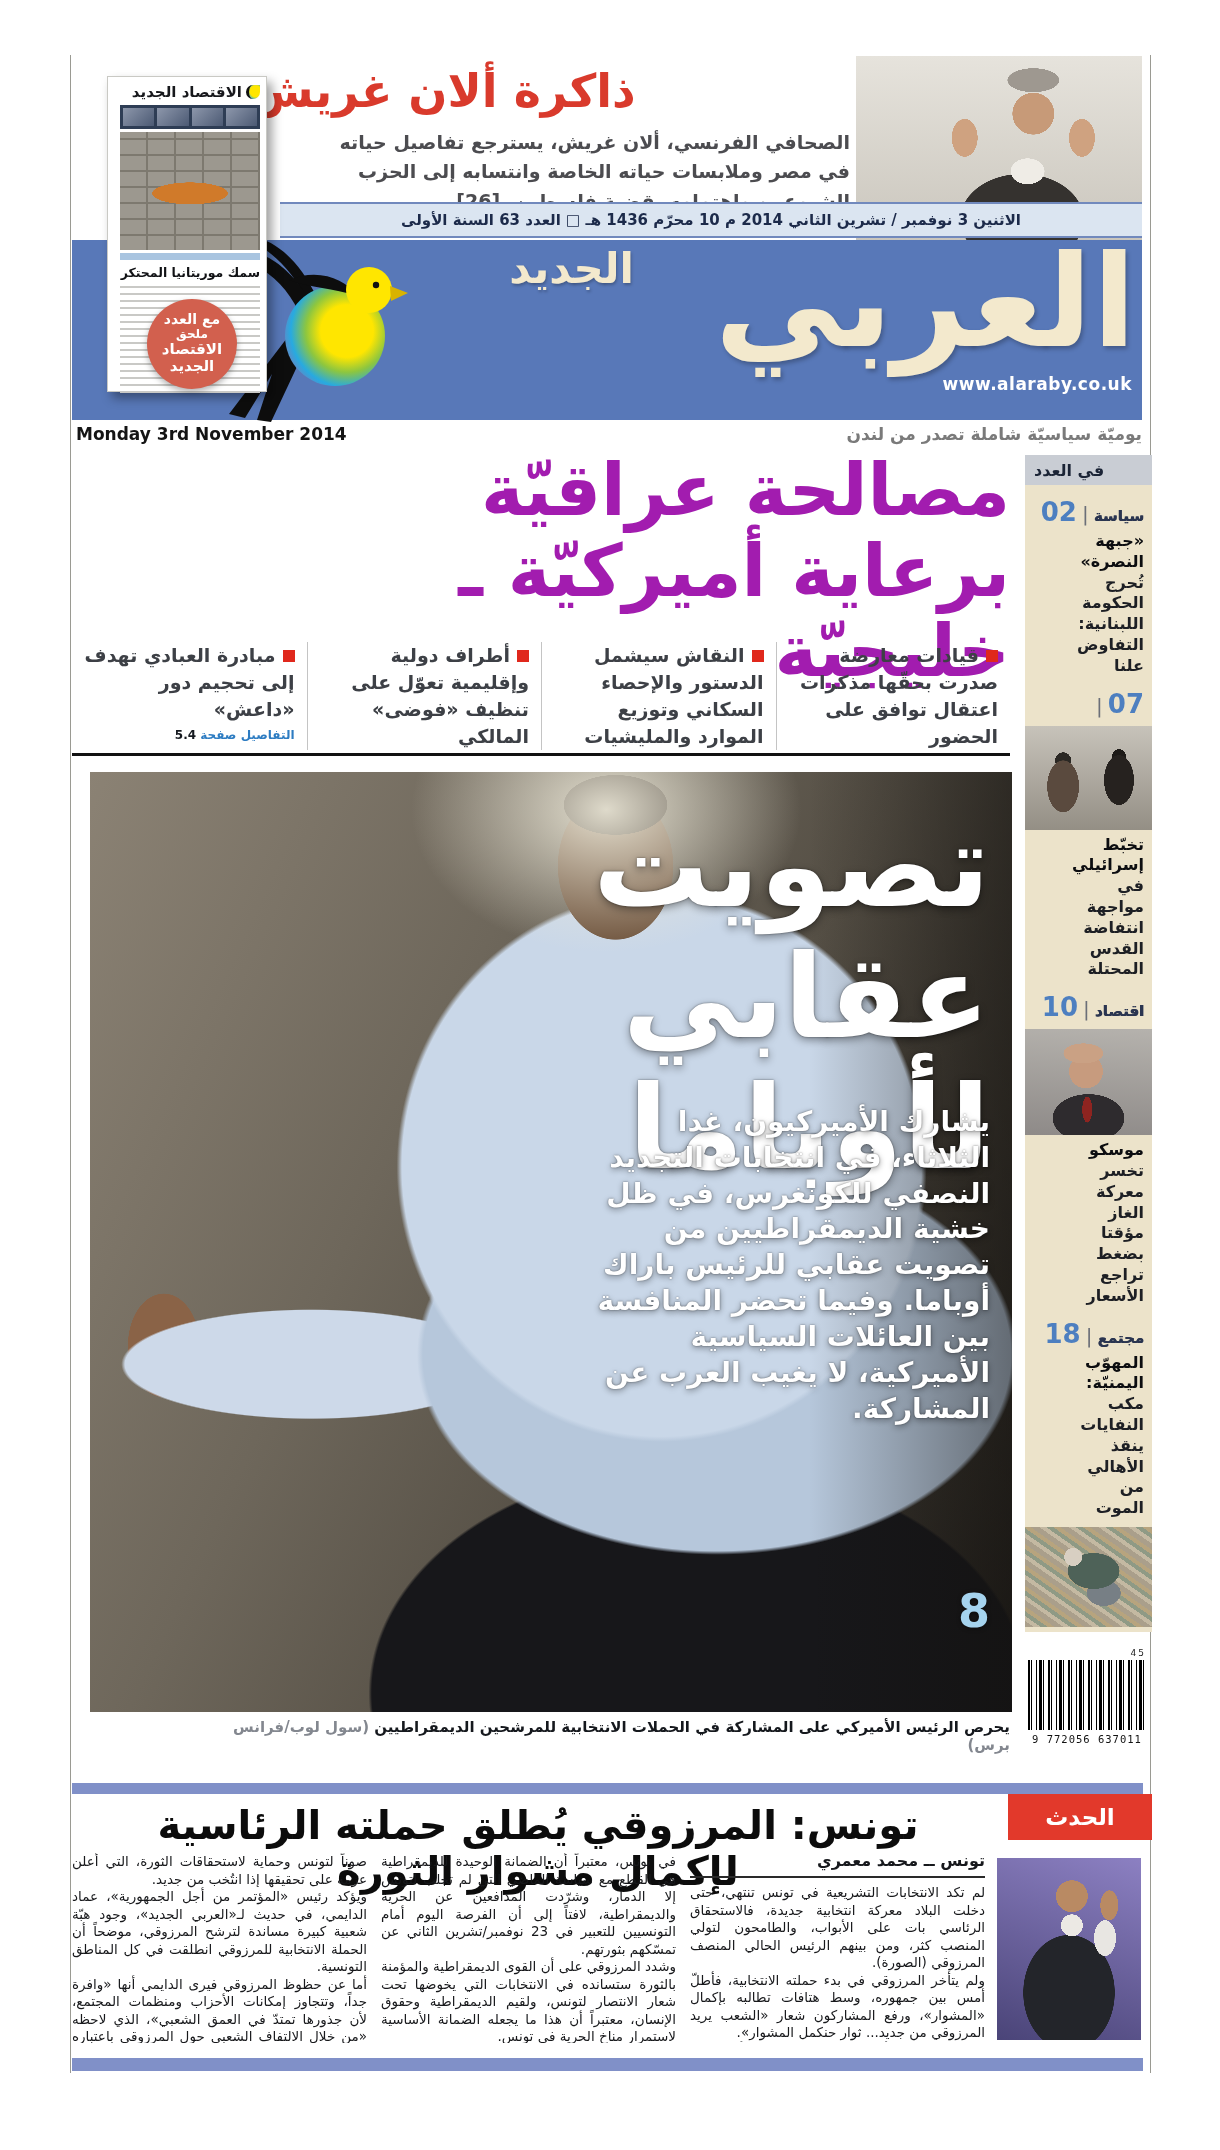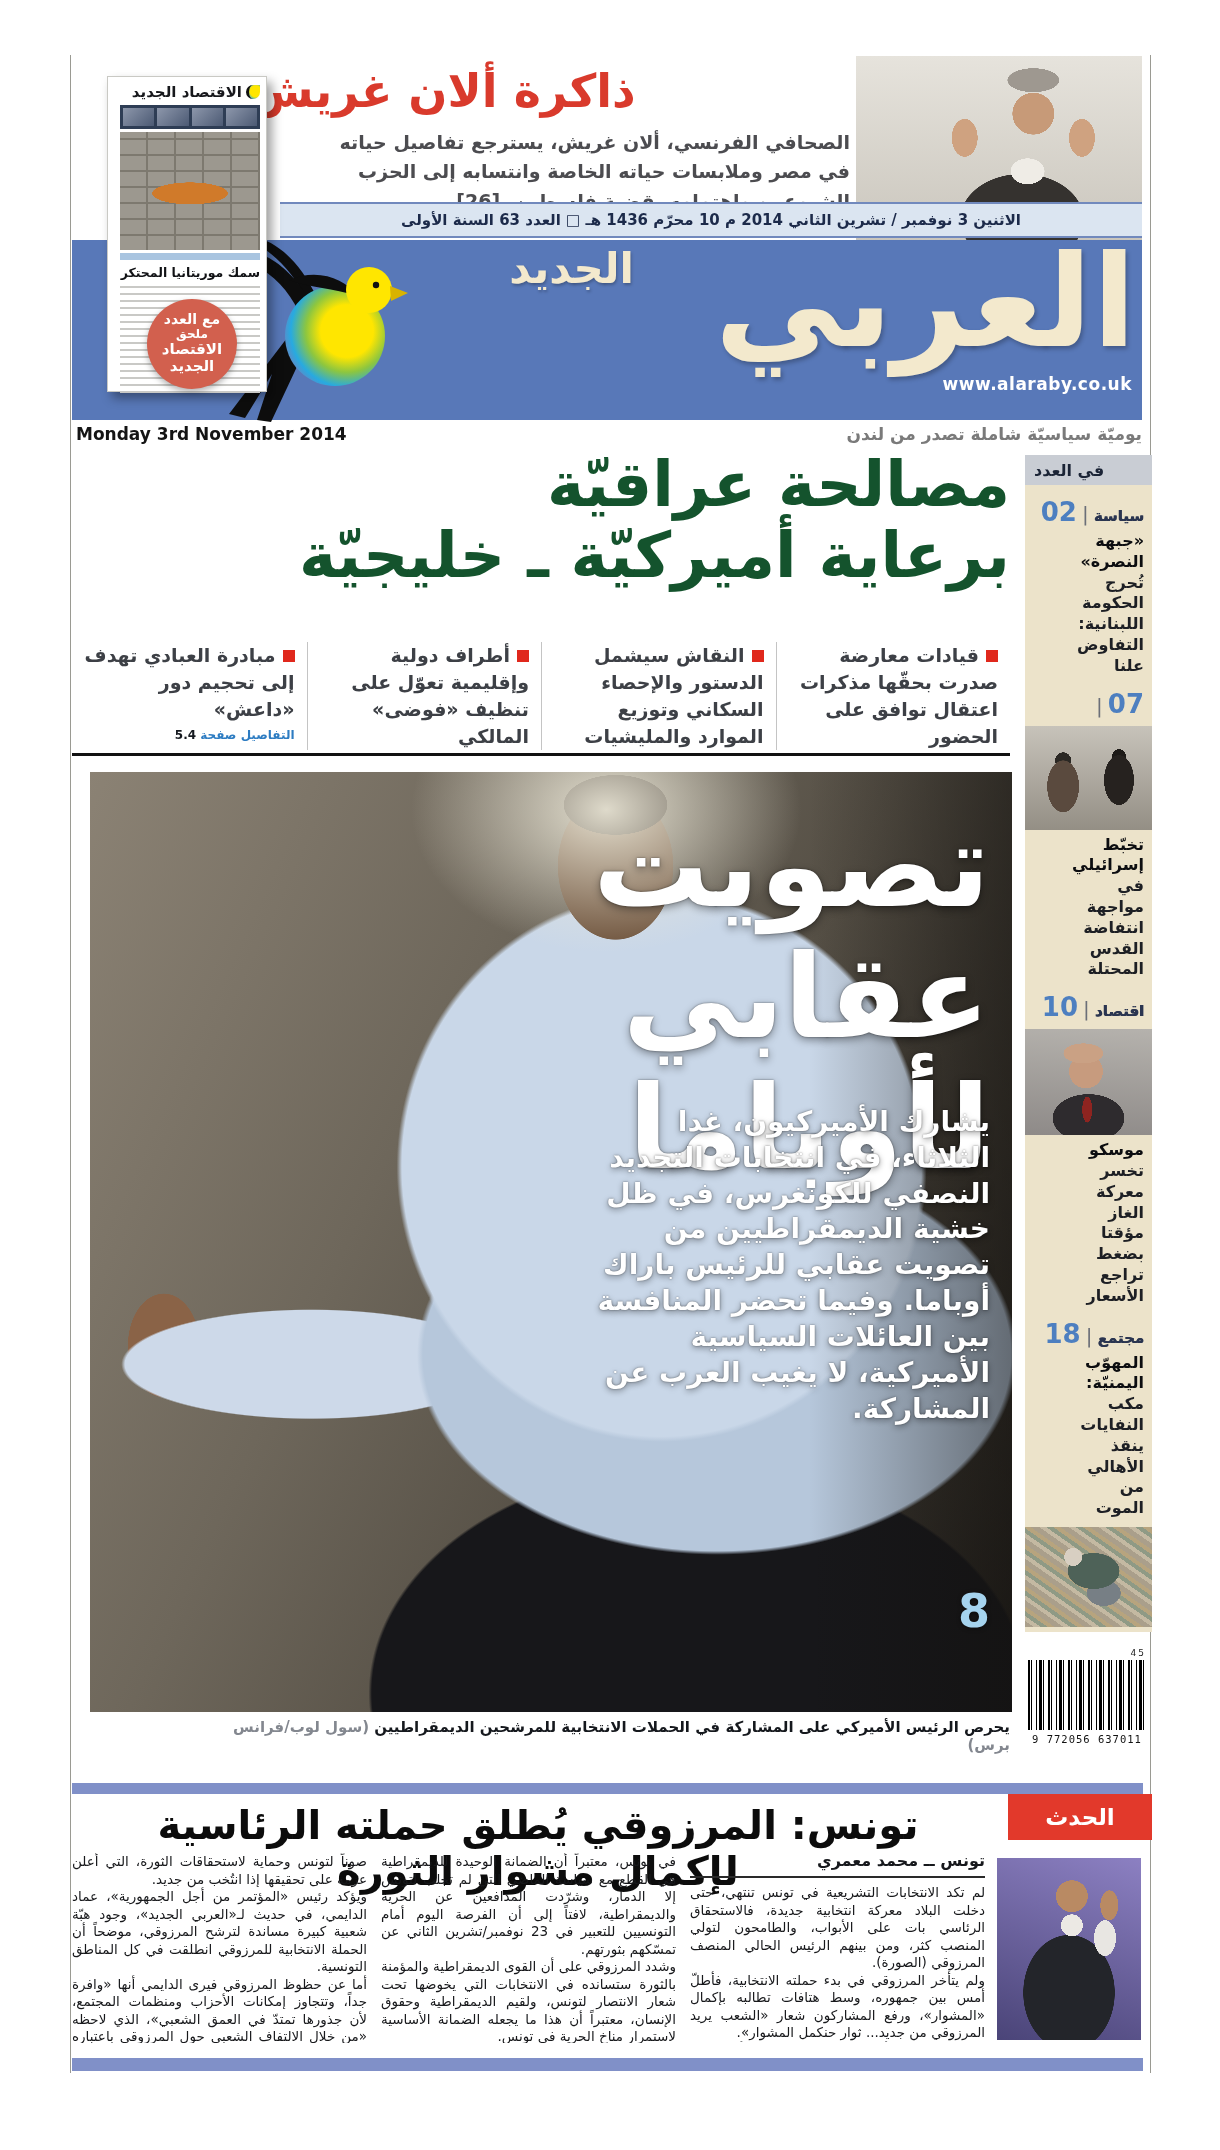--- a/index.html
+++ b/index.html
@@ -61,21 +61,21 @@
     background:repeating-linear-gradient(0deg,#c9c9c6 0 2px, transparent 2px 7px); }
   .supp-badge { position:absolute; left:39px; top:222px; width:90px; height:90px; border-radius:50%;
     background:#d2604e; color:#fff; direction:rtl; text-align:center; padding-top:12px;
     box-shadow:0 3px 6px rgba(0,0,0,.3); }
   .supp-badge .b1 { font-size:14px; font-weight:600; }
   .supp-badge .b2 { font-size:12px; font-weight:600; }
   .supp-badge .b3, .supp-badge .b4 { font-size:15px; font-weight:900; line-height:1.15; }
 
   
   .lead-headline { position:absolute; right:210px; top:450px; width:810px; direction:rtl;
-    text-align:right; font-size:63px; font-weight:900; color:#14532d; line-height:1.12; letter-spacing:-1px; }
+    text-align:right; font-size:72px; font-weight:900; color:#a21caf; line-height:1.12; letter-spacing:-1px; }
   .bullets { position:absolute; left:72px; top:642px; width:938px; display:flex; direction:rtl; }
   .bullet-col { flex:1 1 25%; padding:0 12px; direction:rtl; text-align:right;
     font-size:19px; font-weight:700; color:#3d4046; line-height:1.42; }
   .bullet-col.sep { border-left:1px solid #c4c4c4; }
   .sq { display:inline-block; width:12px; height:12px; background:#e0281c; margin-left:7px; }
   .details-link { margin-top:4px; font-size:12px; font-weight:700; color:#2d7cc2; }
   .details-link b { color:#15191f; }
   .hrule { position:absolute; left:72px; top:753px; width:938px; height:3px; background:#111; }
 
   

